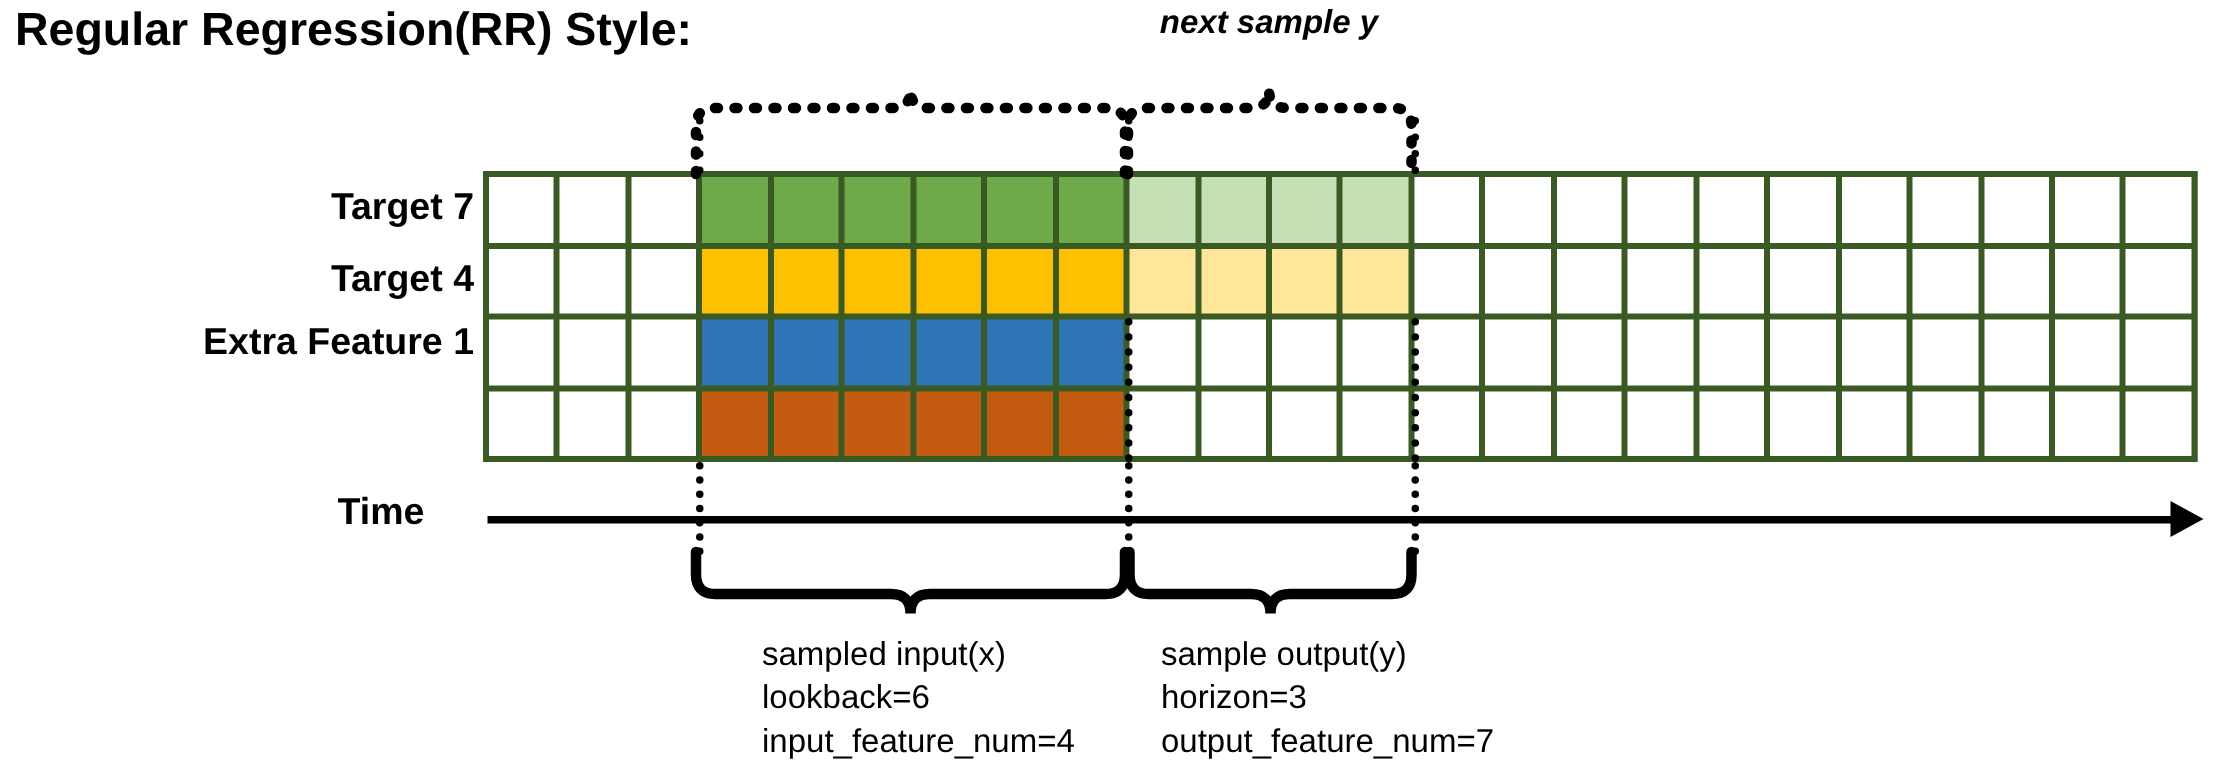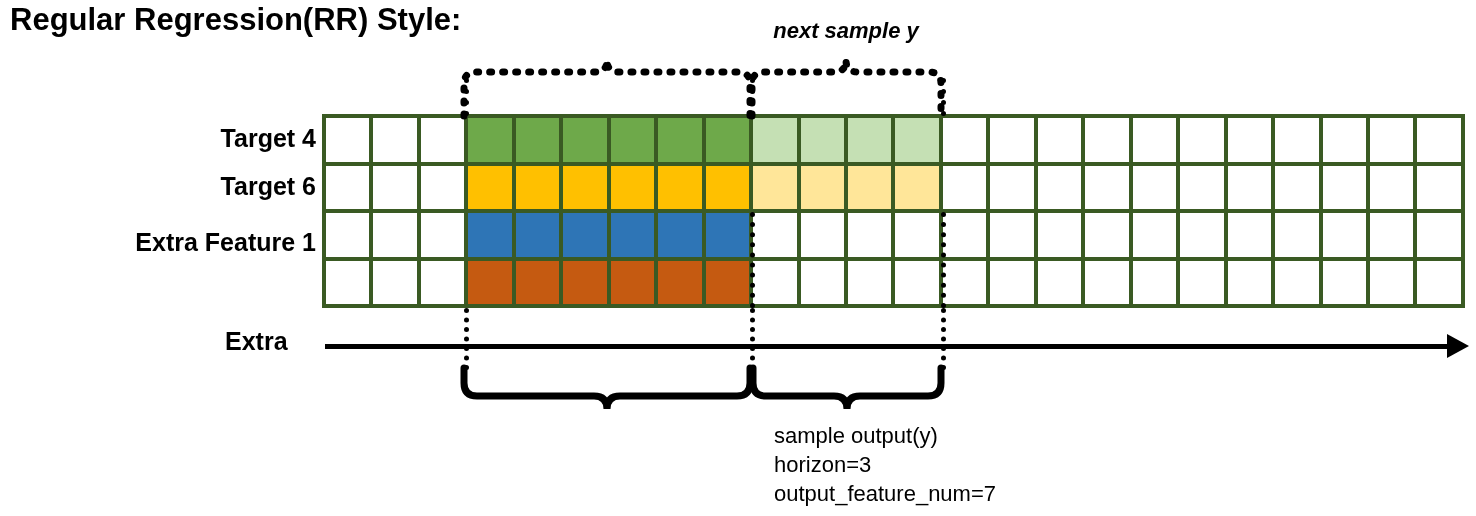--- a/index.html
+++ b/index.html
@@ -79,23 +79,23 @@
     line-height:1.32;white-space:nowrap;
   }
 </style>
 </head>
 <body>
 
 <div id="stage">
 
   <div class="title">Regular Regression(RR) Style:</div>
 
-  <div class="row-label" style="top:126px;">Target 4</div>
-  <div class="row-label" style="top:174px;">Target 6</div>
-  <div class="row-label" style="top:230px;">Extra Feature 1</div>
+  <div class="row-label" style="top:126px;">Target 7</div>
+  <div class="row-label" style="top:174px;">Target 4</div>
+  <div class="row-label" style="top:216px;">Extra Feature 1</div>
 
   <div id="grid">
       <div class="grid-row">
         <div class="cell" style="background: rgb(255, 255, 255);"></div>
         <div class="cell" style="background: rgb(255, 255, 255);"></div>
         <div class="cell" style="background: rgb(255, 255, 255);"></div>
         <div class="cell" style="background: rgb(110, 169, 74);"></div>
         <div class="cell" style="background: rgb(110, 169, 74);"></div>
         <div class="cell" style="background: rgb(110, 169, 74);"></div>
         <div class="cell" style="background: rgb(110, 169, 74);"></div>
@@ -190,21 +190,21 @@
         <div class="cell" style="background: rgb(255, 255, 255);"></div>
         <div class="cell" style="background: rgb(255, 255, 255);"></div>
         <div class="cell" style="background: rgb(255, 255, 255);"></div>
         <div class="cell" style="background: rgb(255, 255, 255);"></div>
         <div class="cell" style="background: rgb(255, 255, 255);"></div>
         <div class="cell" style="background: rgb(255, 255, 255);"></div>
         <div class="cell" style="background: rgb(255, 255, 255);"></div>
       </div>
     </div>
 
-  <div class="time-label">Extra</div>
+  <div class="time-label">Time</div>
   <div class="axis-line"></div>
   <div class="axis-arrow"></div>
 
   <div class="vdot" style="left:464px; top:78px;  height:38px;"></div>
   <div class="vdot" style="left:750px; top:78px;  height:38px;"></div>
   <div class="vdot" style="left:941px; top:78px;  height:38px;"></div>
 
   <div class="vdot" style="left:750px; top:212px; height:96px;"></div>
   <div class="vdot" style="left:941px; top:212px; height:96px;"></div>
 
@@ -216,21 +216,26 @@
 
     <path fill="none" stroke="#000" stroke-width="7" stroke-linecap="round" stroke-dasharray="2 11" d="M464,116 L464,84 Q464,72 476,72 L595,72 Q607,72 607,60 Q607,72 619,72 L738,72 Q750,72 750,84 L750,116"></path>
 
     <path fill="none" stroke="#000" stroke-width="7" stroke-linecap="round" stroke-dasharray="2 11" d="M752,116 L752,84 Q752,72 764,72 L834,72 Q846,72 846,60 Q846,72 858,72 L929,72 Q941,72 941,84 L941,116"></path>
 
     <path fill="none" stroke="#000" stroke-width="7" stroke-linecap="round" d="M464,368 L464,383 Q464,396 477,396 L594,396 Q607,396 607,409 Q607,396 620,396 L737,396 Q750,396 750,383 L750,368"></path>
 
     <path fill="none" stroke="#000" stroke-width="7" stroke-linecap="round" d="M753,368 L753,383 Q753,396 766,396 L834,396 Q847,396 847,409 Q847,396 860,396 L928,396 Q941,396 941,383 L941,368"></path>
   </svg>
 
-  <div class="top-cap" style="left:736px;top:18px;width:220px;">next sample y</div>
-
+  <div class="top-cap" style="left:736px;top:2px;width:220px;">next sample y</div>
+
+  <div class="bot-cap" style="left:508px;top:421px;">
+    <div>sampled input(x)</div>
+    <div>lookback=6</div>
+    <div>input_feature_num=4</div>
+  </div>
   <div class="bot-cap" style="left:774px;top:421px;">
     <div>sample output(y)</div>
     <div>horizon=3</div>
     <div>output_feature_num=7</div>
   </div>
 
 </div>
 
 </body></html>

